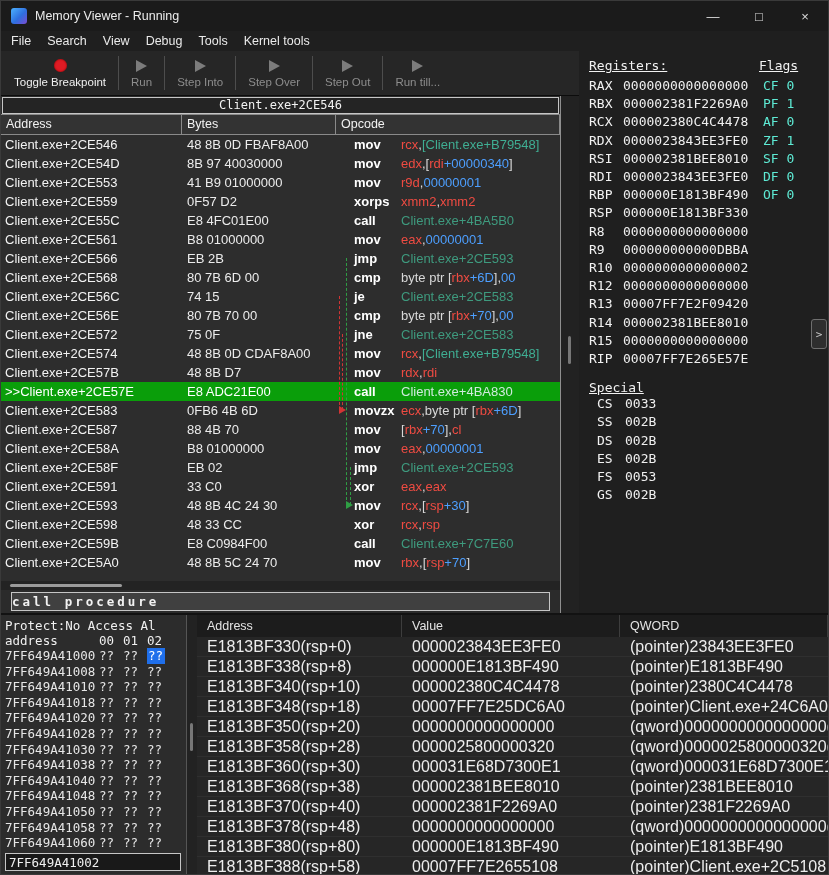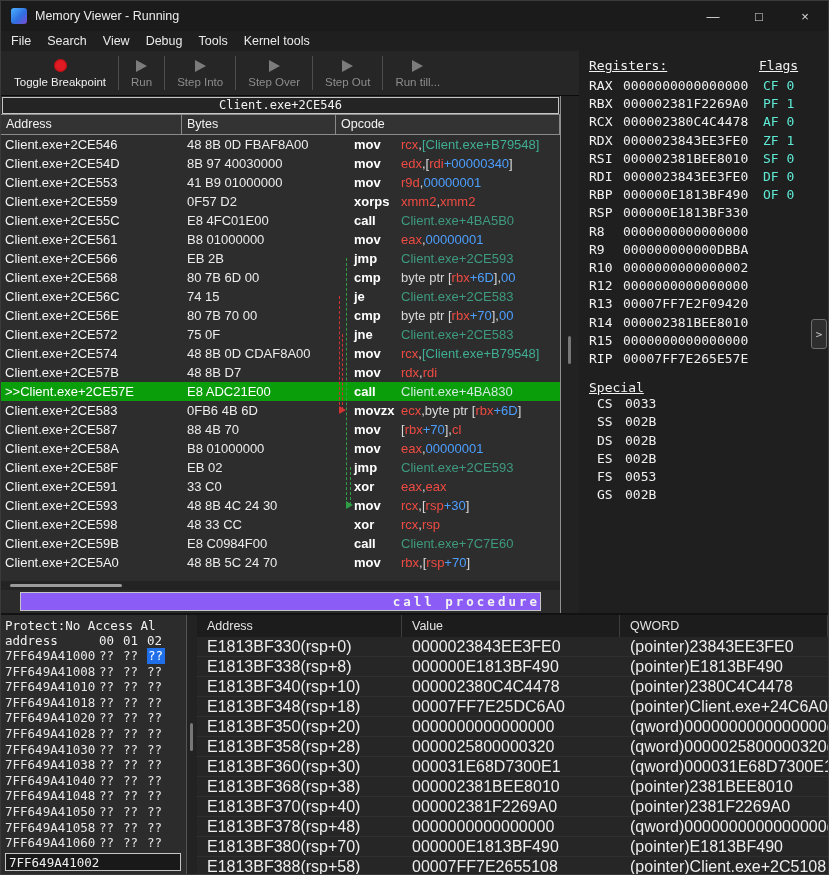--- a/index.html
+++ b/index.html
@@ -56,22 +56,22 @@
   .drow.hl .op-jaddr{color:#cfeadd}
   .arrows{position:absolute;left:335px;top:0;width:18px;height:100%;pointer-events:none}
   .jline{position:absolute;width:0;border-left:1px dashed}
   .jline.red{border-color:#d23434}
   .jline.green{border-color:#2f9e44}
   .jarrow{position:absolute;width:0;height:0;border-top:4px solid transparent;border-bottom:4px solid transparent}
   .jarrow.red{border-left:7px solid #d23434}
   .jarrow.green{border-left:7px solid #2f9e44}
   .hscroll{height:9px;flex:0 0 9px;background:#232323;position:relative}
   .hscroll .thumb{position:absolute;left:9px;top:3px;width:112px;height:3px;background:#9a9a9a;border-radius:2px}
-  .disasm-status{margin:2px 19px 1px;border:1px solid #c6c6c6;text-align:right;
-    font-family:"DejaVu Sans Mono",monospace;font-size:12.5px;font-weight:bold;letter-spacing:3px;line-height:17px;background:#8b5cf6;color:#f2f2f2}
+  .disasm-status{margin:2px 10px 1px;border:1px solid #c6c6c6;text-align:left;
+    font-family:"DejaVu Sans Mono",monospace;font-size:12.5px;font-weight:bold;letter-spacing:3px;line-height:17px;background:#404040;color:#f2f2f2}
 
   
   .vsplit{width:18px;flex:0 0 18px;background:#222;position:relative}
   .vsplit .handle{position:absolute;left:7px;top:240px;width:3px;height:28px;background:#777;border-radius:2px}
 
   
   .registers{flex:1;background:#1f1f1f;padding:6px 4px 0 10px;font-family:"DejaVu Sans Mono",monospace;font-size:13px;position:relative}
   .reg-heads{position:relative;height:20px;line-height:18px}
   .reg-title{text-decoration:underline;color:#f2f2f2}
   .flags-title{position:absolute;left:170px;top:0;text-decoration:underline;color:#f2f2f2}
@@ -517,21 +517,21 @@
             <div class="sc-addr">E1813BF370(rsp+40)</div>
             <div class="sc-qword">000002381F2269A0</div>
             <div class="sc-val">(pointer)2381F2269A0</div>
           </div>
           <div class="srow">
             <div class="sc-addr">E1813BF378(rsp+48)</div>
             <div class="sc-qword">0000000000000000</div>
             <div class="sc-val">(qword)0000000000000000(0)</div>
           </div>
           <div class="srow">
-            <div class="sc-addr">E1813BF380(rsp+70)</div>
+            <div class="sc-addr">E1813BF380(rsp+80)</div>
             <div class="sc-qword">000000E1813BF490</div>
             <div class="sc-val">(pointer)E1813BF490</div>
           </div>
           <div class="srow">
             <div class="sc-addr">E1813BF388(rsp+58)</div>
             <div class="sc-qword">00007FF7E2655108</div>
             <div class="sc-val">(pointer)Client.exe+2C5108</div>
           </div>
         </div>
     </div>

